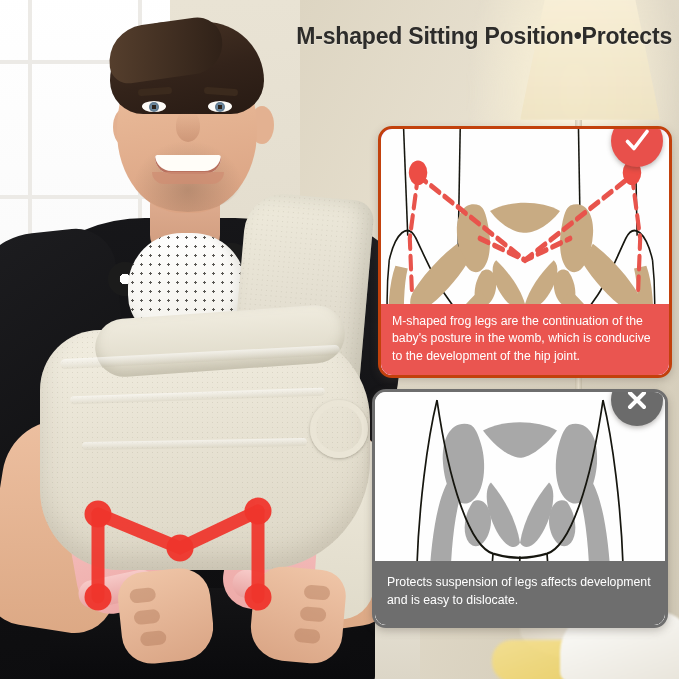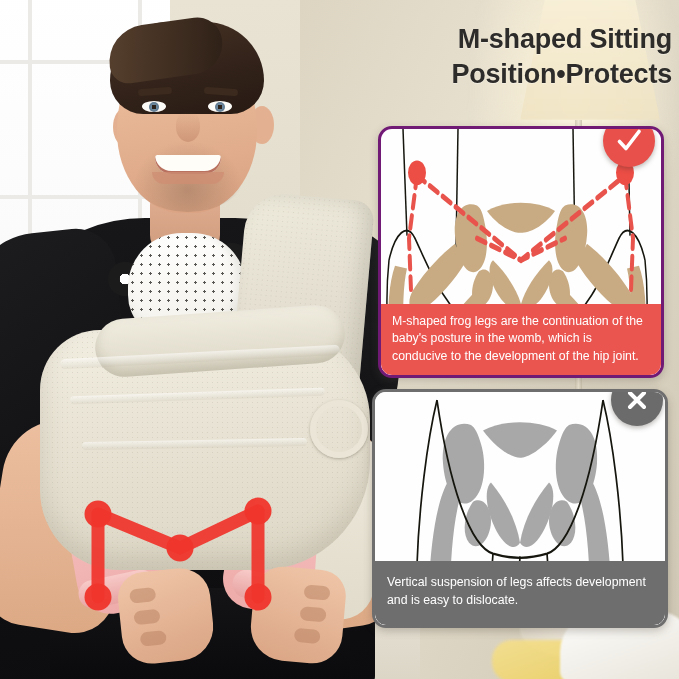--- a/index.html
+++ b/index.html
@@ -120,28 +120,28 @@
     background:linear-gradient(170deg,#f6c2c0,#edaaa8);border-radius:30px 18px 30px 34px;transform:rotate(-10deg);}
   .baby-leg-r{position:absolute;left:228px;top:492px;width:92px;height:120px;
     background:linear-gradient(190deg,#f6c2c0,#edaaa8);border-radius:18px 30px 34px 30px;transform:rotate(10deg);}
   .baby-cuff{position:absolute;width:78px;height:28px;background:linear-gradient(180deg,#f7cac8,#e7a3a1);border-radius:16px;}
 
   
   .m-overlay{position:absolute;left:0;top:0;width:679px;height:679px;pointer-events:none;}
 
   
   .title{position:absolute;left:232px;top:22px;width:440px;text-align:right;
-    font-size:27px;font-weight:bold;color:#2d2c2a;line-height:1.28;
+    font-size:23px;font-weight:bold;color:#2d2c2a;line-height:1.28;
     letter-spacing:-.2px;text-shadow:0 1px 0 rgba(255,255,255,.35);}
 
   
   .panel{position:absolute;border-radius:14px;overflow:hidden;}
   .panel-good{left:378px;top:126px;width:280px;height:246px;
-    background:#a21caf;border:3px solid #701a75;
-    box-shadow:0 3px 8px rgba(80,70,60,.28);}
+    background:#a21caf;border:3px solid #c2410c;
+    box-shadow:0 3px 8px rgba(80,70,60,.28);padding-left:8px;}
   .panel-bad{left:372px;top:389px;width:290px;height:233px;
     background:#fdfdfd;border:3px solid #6e6e6e;
     box-shadow:0 3px 8px rgba(80,70,60,.3);}
   .diagram{position:absolute;left:0;top:0;width:100%;height:100%;}
 
   .caption{position:absolute;left:0;right:0;bottom:0;
     font-size:12.3px;line-height:1.42;color:#fff;padding:9px 11px 10px 11px;
     box-sizing:border-box;}
   .cap-good{background:#ea5550;border-radius:0 0 11px 11px;}
   .cap-bad{background:#6e6e6e;border-radius:0 0 11px 11px;padding:13px 12px 16px 12px;}
@@ -332,21 +332,21 @@
       <g stroke="#16160f" stroke-width="1.7" fill="none">
         <path d="M62,6 C52,36 44,84 42,126 C40,150 40,162 40,170"></path>
         <path d="M228,6 C238,36 246,84 248,126 C250,150 250,162 250,170"></path>
         <path d="M62,6 C74,66 94,112 118,118 C136,122 154,122 172,118 C196,112 216,66 228,6"></path>
         <path d="M118,118 C116,138 114,156 114,170"></path>
         <path d="M172,118 C174,138 176,156 176,170"></path>
         <path d="M145,120 C143,142 143,158 143,170"></path>
       </g>
     </svg>
 
-    <div class="caption cap-bad">Vertical suspension of legs affects development and is easy to dislocate.</div>
+    <div class="caption cap-bad">Protects suspension of legs affects development and is easy to dislocate.</div>
 
     <div class="badge badge-x">
       <svg width="32" height="32" viewBox="0 0 32 32">
         <path d="M9,9 L23,23 M23,9 L9,23" stroke="#fff" stroke-width="4" stroke-linecap="round"></path>
       </svg>
     </div>
   </div>
 
 </div>
 

